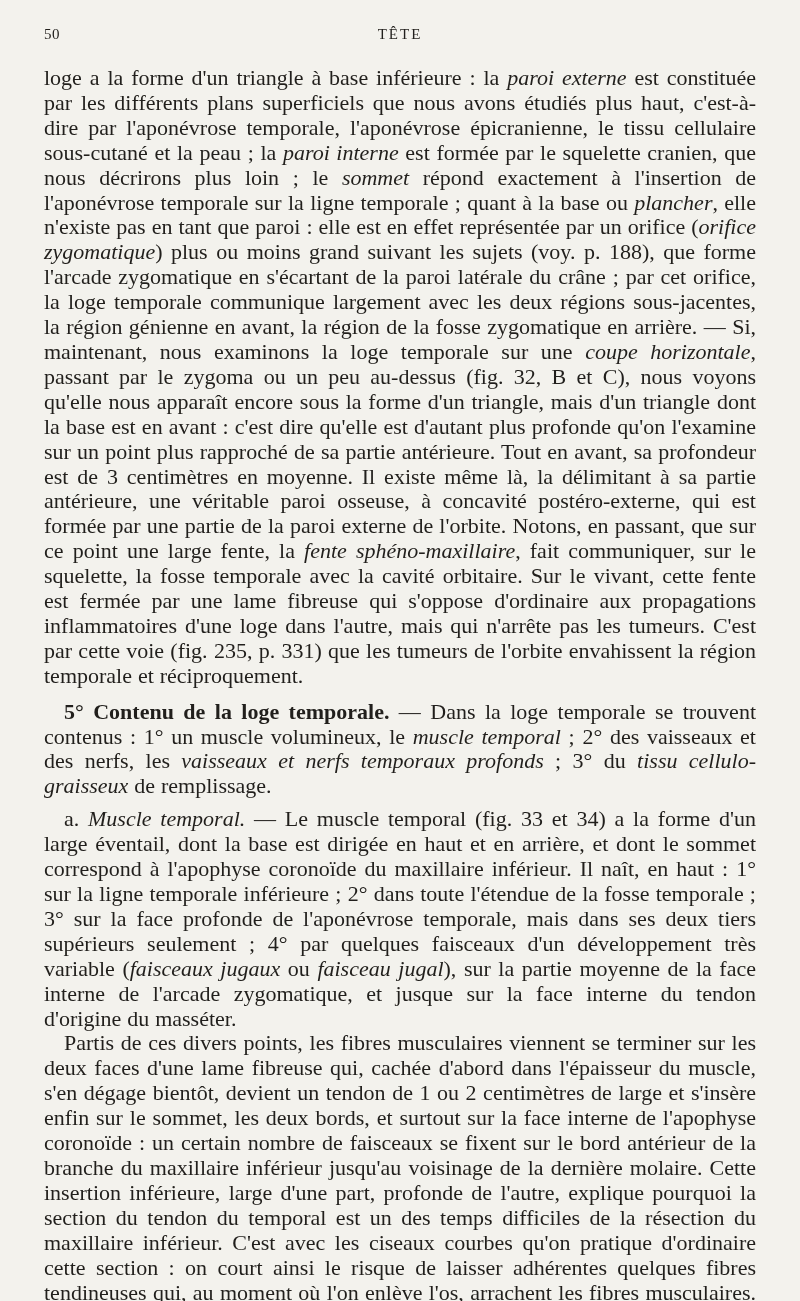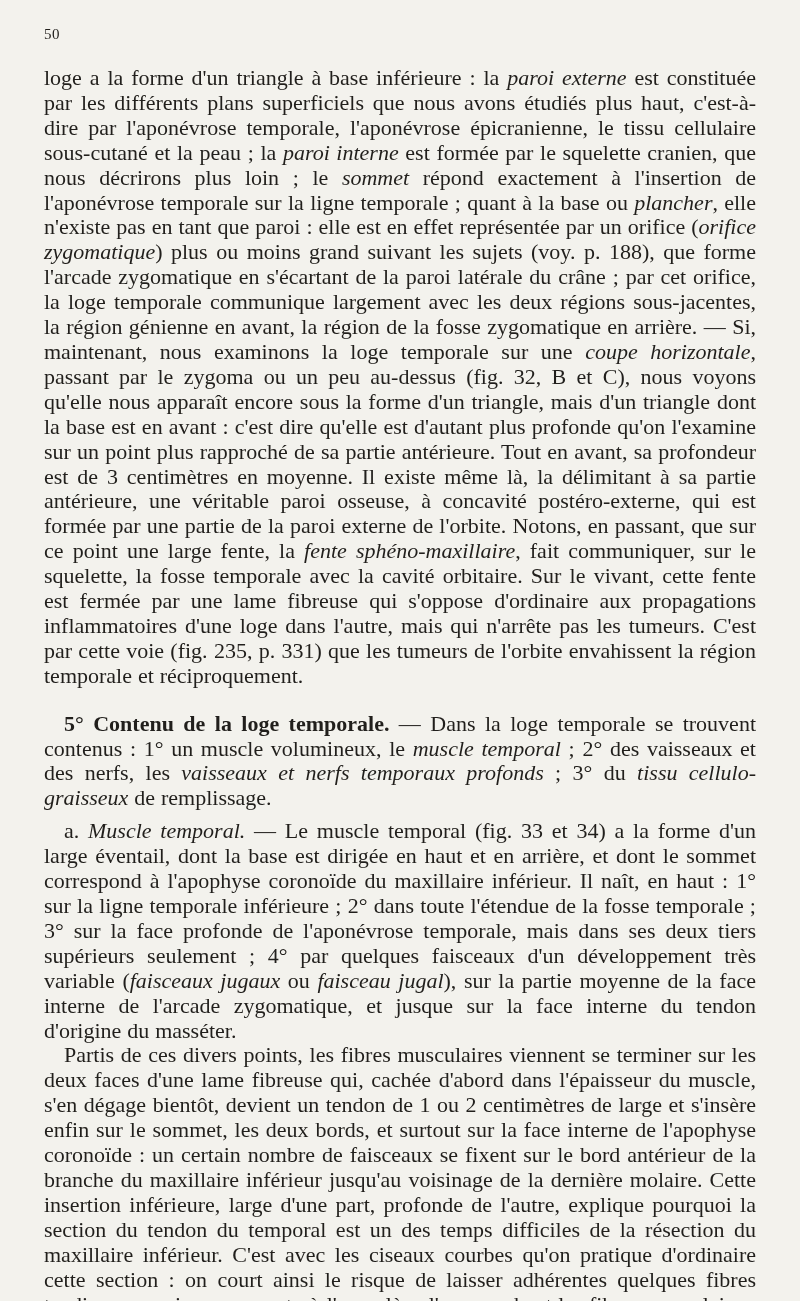--- a/index.html
+++ b/index.html
@@ -49,35 +49,36 @@
     -webkit-hyphens: auto;
     word-spacing: 0.02em;
   }
   p.para {
     margin: 0;
   }
   p.para.indent {
     text-indent: 20px;
   }
   p.para.section {
-    margin-top: 23px;
+    margin-top: 11px;
   }
   p.para.sub {
     margin-top: 8px;
   }
   .it { font-style: italic; }
   .bd { font-weight: bold; }
   .sc { font-variant: small-caps; letter-spacing: 0.4px; }
 </style>
 </head>
 <body>
 
 <div class="page">
   <header class="running-head">
     <span class="pageno">50</span>
+    <span class="title">TÊTE</span>
   </header>
   <main class="text-block">
     <p class="para" lang="fr"><span>loge a la forme d'un triangle à base inférieure : la </span><span class="it">paroi externe</span><span> est constituée par les différents plans superficiels que nous avons étudiés plus haut, c'est-à-dire par l'aponévrose temporale, l'aponévrose épicranienne, le tissu cellulaire sous-cutané et la peau ; la </span><span class="it">paroi interne</span><span> est formée par le squelette cranien, que nous décrirons plus loin ; le </span><span class="it">sommet</span><span> répond exactement à l'insertion de l'aponévrose temporale sur la ligne temporale ; quant à la base ou </span><span class="it">plancher</span><span>, elle n'existe pas en tant que paroi : elle est en effet représentée par un orifice (</span><span class="it">orifice zygomatique</span><span>) plus ou moins grand suivant les sujets (voy. p. 188), que forme l'arcade zygomatique en s'écartant de la paroi latérale du crâne ; par cet orifice, la loge temporale communique largement avec les deux régions sous-jacentes, la région génienne en avant, la région de la fosse zygomatique en arrière. — Si, maintenant, nous examinons la loge temporale sur une </span><span class="it">coupe horizontale</span><span>, passant par le zygoma ou un peu au-dessus (fig. 32, B et C), nous voyons qu'elle nous apparaît encore sous la forme d'un triangle, mais d'un triangle dont la base est en avant : c'est dire qu'elle est d'autant plus profonde qu'on l'examine sur un point plus rapproché de sa partie antérieure. Tout en avant, sa profondeur est de 3 centimètres en moyenne. Il existe même là, la délimitant à sa partie antérieure, une véritable paroi osseuse, à concavité postéro-externe, qui est formée par une partie de la paroi externe de l'orbite. Notons, en passant, que sur ce point une large fente, la </span><span class="it">fente sphéno-maxillaire</span><span>, fait communiquer, sur le squelette, la fosse temporale avec la cavité orbitaire. Sur le vivant, cette fente est fermée par une lame fibreuse qui s'oppose d'ordinaire aux propagations inflammatoires d'une loge dans l'autre, mais qui n'arrête pas les tumeurs. C'est par cette voie (fig. 235, p. 331) que les tumeurs de l'orbite envahissent la région temporale et réciproquement.</span></p>
     <p class="para indent section" lang="fr"><span class="bd">5° Contenu de la loge temporale.</span><span> — Dans la loge temporale se trouvent contenus : 1° un muscle volumineux, le </span><span class="it">muscle temporal</span><span> ; 2° des vaisseaux et des nerfs, les </span><span class="it">vaisseaux et nerfs temporaux profonds</span><span> ; 3° du </span><span class="it">tissu cellulo-graisseux</span><span> de remplissage.</span></p>
     <p class="para indent sub" lang="fr"><span>a. </span><span class="it">Muscle temporal.</span><span> — Le muscle temporal (fig. 33 et 34) a la forme d'un large éventail, dont la base est dirigée en haut et en arrière, et dont le sommet correspond à l'apophyse coronoïde du maxillaire inférieur. Il naît, en haut : 1° sur la ligne temporale inférieure ; 2° dans toute l'étendue de la fosse temporale ; 3° sur la face profonde de l'aponévrose temporale, mais dans ses deux tiers supérieurs seulement ; 4° par quelques faisceaux d'un développement très variable (</span><span class="it">faisceaux jugaux</span><span> ou </span><span class="it">faisceau jugal</span><span>), sur la partie moyenne de la face interne de l'arcade zygomatique, et jusque sur la face interne du tendon d'origine du masséter.</span></p>
     <p class="para indent" lang="fr"><span>Partis de ces divers points, les fibres musculaires viennent se terminer sur les deux faces d'une lame fibreuse qui, cachée d'abord dans l'épaisseur du muscle, s'en dégage bientôt, devient un tendon de 1 ou 2 centimètres de large et s'insère enfin sur le sommet, les deux bords, et surtout sur la face interne de l'apophyse coronoïde : un certain nombre de faisceaux se fixent sur le bord antérieur de la branche du maxillaire inférieur jusqu'au voisinage de la dernière molaire. Cette insertion inférieure, large d'une part, profonde de l'autre, explique pourquoi la section du tendon du temporal est un des temps difficiles de la résection du maxillaire inférieur. C'est avec les ciseaux courbes qu'on pratique d'ordinaire cette section : on court ainsi le risque de laisser adhérentes quelques fibres tendineuses qui, au moment où l'on enlève l'os, arrachent les fibres musculaires. Aussi </span><span class="sc">Chassaignac</span><span>, pour éviter cet arrachement, conseillait-il de couper avec la cisaille la base de la coronoïde et de l'abandonner avec le muscle.</span></p>
   </main>
 </div>
 
 </body></html>

